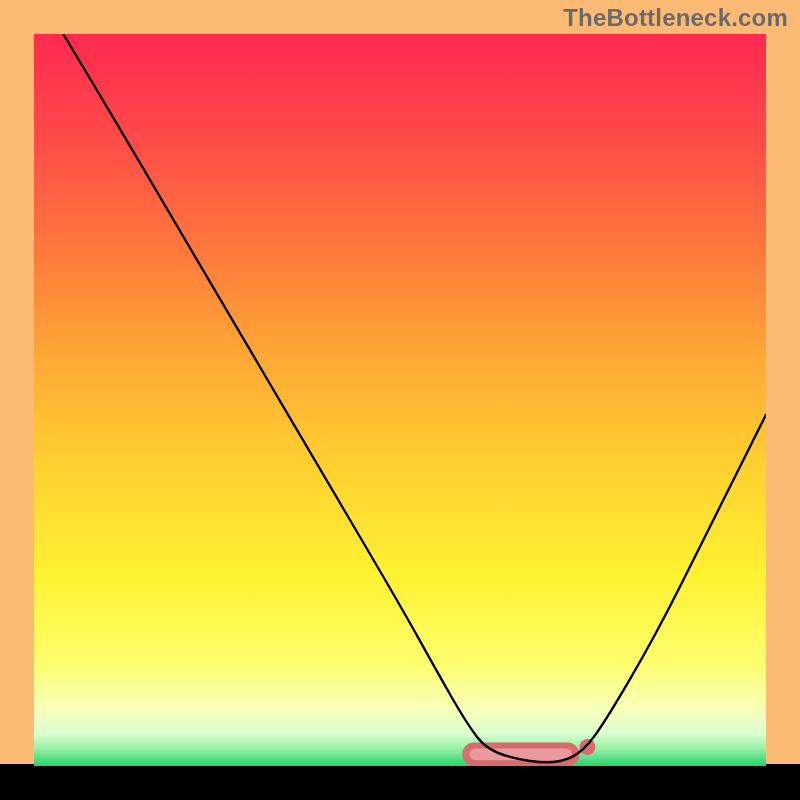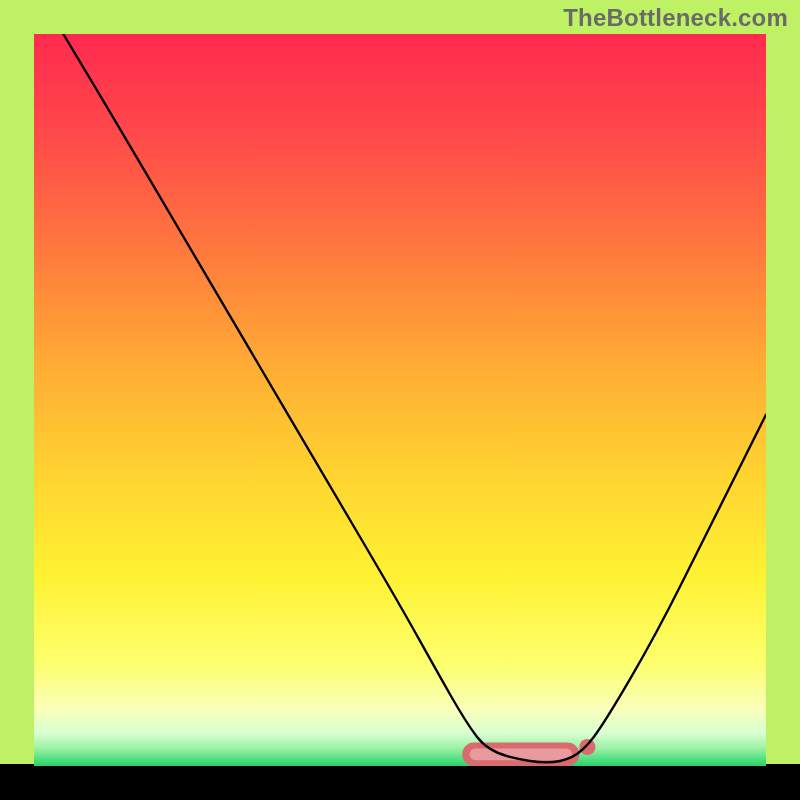--- a/index.html
+++ b/index.html
@@ -8,21 +8,21 @@
     width: 800px;
     height: 800px;
     background: #000;
     overflow: hidden;
     font-family: Arial, Helvetica, sans-serif;
   }
   .frame {
     position: relative;
     width: 800px;
     height: 764px;
-    background: #bef264;
+    background: #fdba74;
   }
   .watermark {
     position: absolute;
     top: 4px;
     right: 12px;
     color: #6a6a6a;
     font-size: 24px;
     font-weight: 600;
     letter-spacing: 0.2px;
     z-index: 3;

